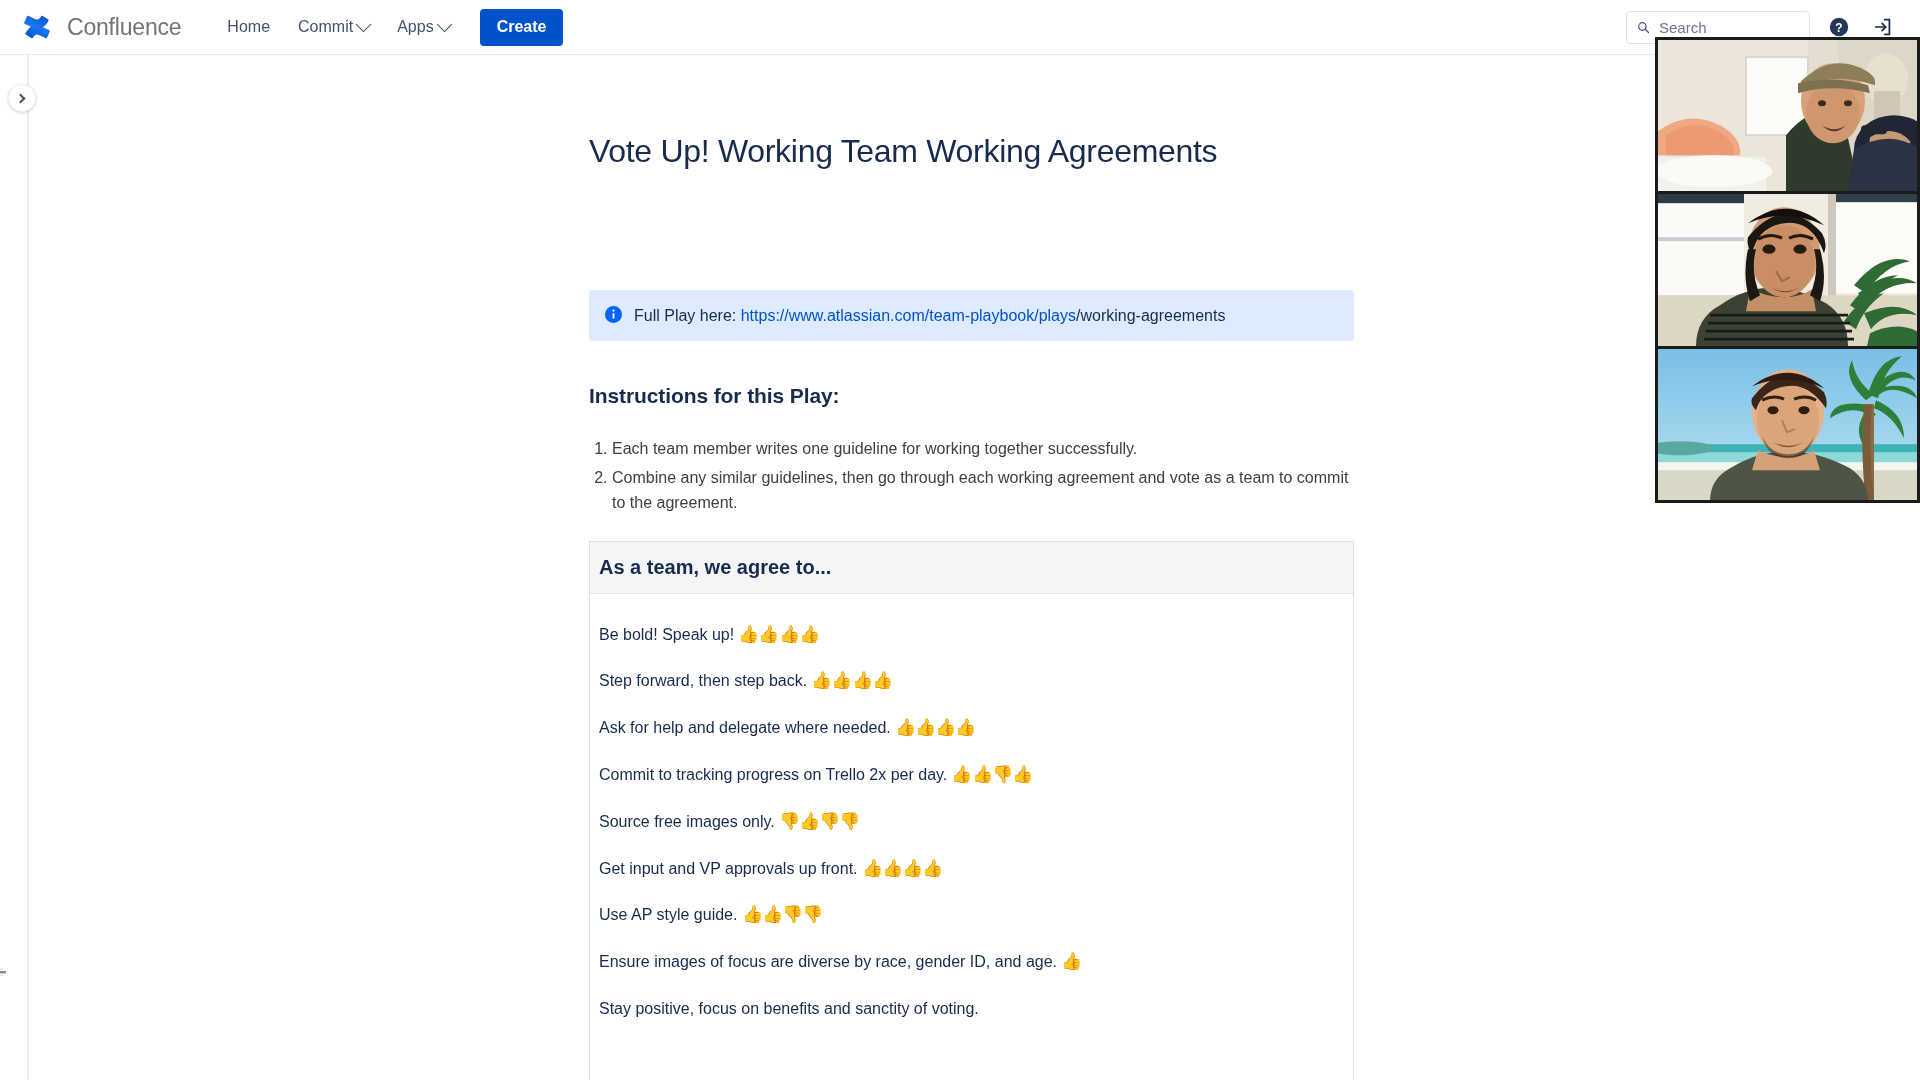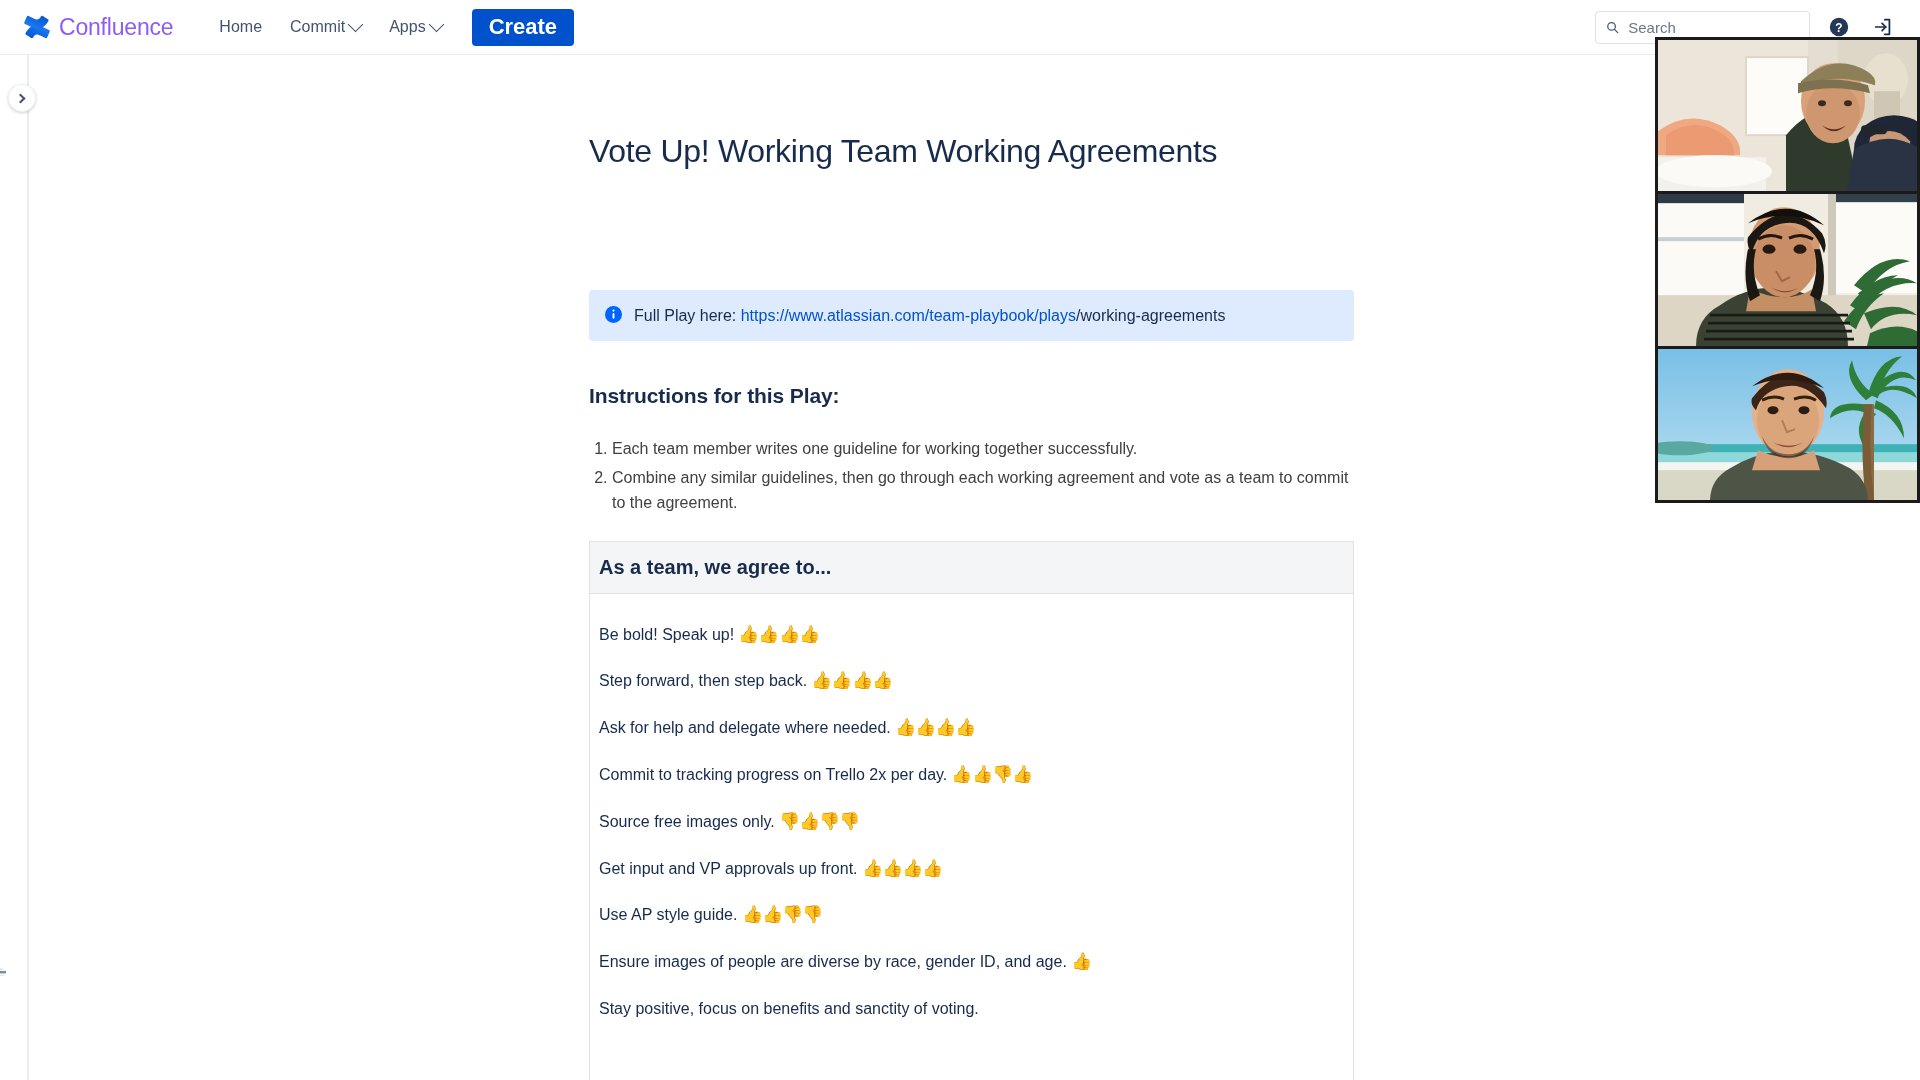--- a/index.html
+++ b/index.html
@@ -30,23 +30,24 @@
     gap: 9px;
     margin-left: 20px;
     height: 40px;
     padding: 0 4px;
     cursor: pointer;
   }
   .brand-logo { width: 26px; height: 26px; display: block; flex: none; }
   .brand-name {
     font-size: 23px;
     font-weight: 500;
-    color: #8b5cf6;
+    color: #737373;
     letter-spacing: -0.2px;
     white-space: nowrap;
+    margin-left: 8px;
   }
   .nav-items {
     display: flex;
     align-items: center;
     margin-left: 30px;
     gap: 4px;
   }
   .nav-item {
     display: flex;
     align-items: center;
@@ -66,40 +67,40 @@
     border-right: 1.6px solid #42526e;
     border-bottom: 1.6px solid #42526e;
     transform: translateY(-3px) rotate(45deg);
   }
   .create-btn {
     margin-left: 14px;
     height: 37px;
     padding: 0 17px;
     background: #0052cc;
     color: #ffffff;
-    font-size: 22px;
+    font-size: 16px;
     font-weight: 600;
     border: none;
     border-radius: 4px;
     cursor: pointer;
     font-family: inherit;
     white-space: nowrap;
   }
   .nav-right {
     margin-left: auto;
     display: flex;
     align-items: center;
     gap: 14px;
     margin-right: 22px;
   }
   .search-box {
     display: flex;
     align-items: center;
     gap: 9px;
-    width: 215px;
+    width: 184px;
     height: 33px;
     padding: 0 10px;
     border: 1px solid #dfe1e6;
     border-radius: 4px;
     background: #ffffff;
   }
   .search-box input {
     border: none;
     outline: none;
     font-size: 15px;
@@ -412,21 +413,21 @@
             </div>
             <div class="agree-row">
               <span>Get input and VP approvals up front.</span>
               <span class="votes">👍👍👍👍</span>
             </div>
             <div class="agree-row">
               <span>Use AP style guide.</span>
               <span class="votes">👍👍👎👎</span>
             </div>
             <div class="agree-row">
-              <span>Ensure images of people are diverse by race, gender ID, and age.</span>
+              <span>Ensure images of focus are diverse by race, gender ID, and age.</span>
               <span class="votes">👍</span>
             </div>
             <div class="agree-row">
               <span>Stay positive, focus on benefits and sanctity of voting.</span>
               <span class="votes"></span>
             </div>
           </td>
         </tr>
       </tbody>
     </table>

